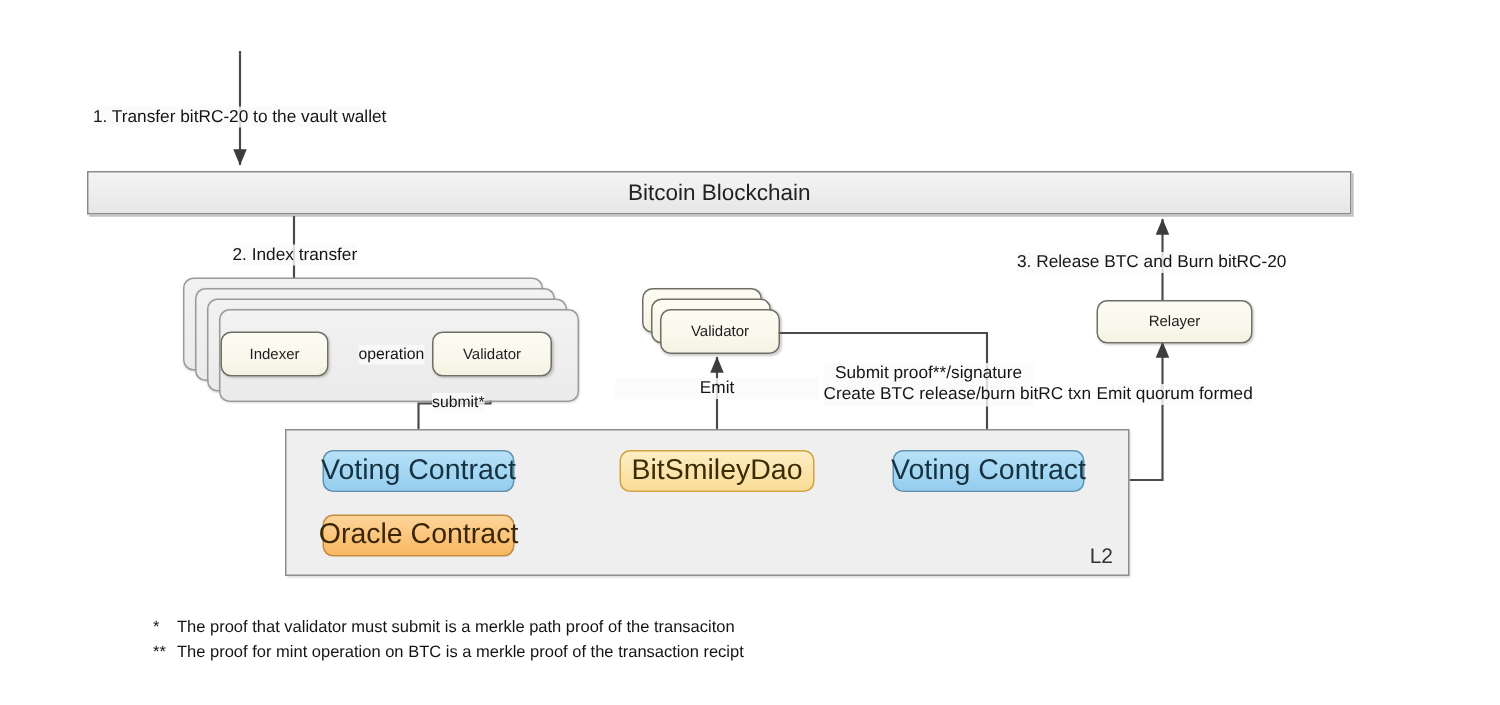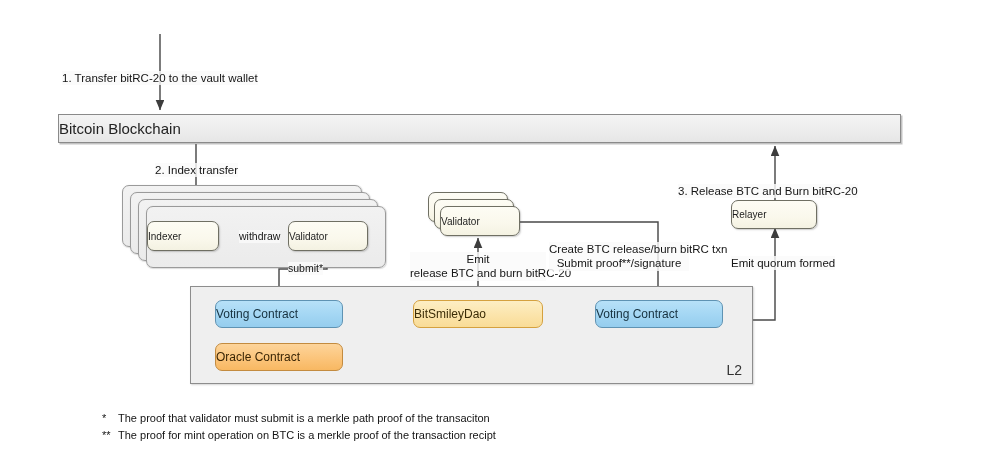--- a/index.html
+++ b/index.html
@@ -27,20 +27,21 @@
     height: 470px;
     pointer-events: none;
   }
 
   
   .node {
     position: absolute;
     box-sizing: border-box;
     display: flex;
     align-items: center;
+    justify-content: center;
     text-align: center;
     color: #1a1a1a;
     white-space: nowrap;
   }
 
   
   .chain-bar {
     left: 58px;
     top: 114px;
     width: 843px;
@@ -88,21 +89,21 @@
     position: absolute;
     right: 10px;
     bottom: 5px;
     font-size: 14px;
     color: #333;
   }
 
   
   .pill {
     border-radius: 7px;
-    font-size: 12px;
+    font-size: 19px;
     height: 28px;
   }
   .pill-blue {
     background: linear-gradient(180deg, #b7e1f8 0%, #a3d6f3 55%, #95cdee 100%);
     border: 1px solid #5f93b3;
     color: #16313f;
   }
   .pill-orange {
     background: linear-gradient(180deg, #fdd49a 0%, #fbc378 60%, #f8b862 100%);
     border: 1px solid #c38b3f;
@@ -175,54 +176,53 @@
       <path d="M775,200 L775,146" marker-end="url(#arrow)"></path>
     </g>
   </svg>
 
   <div class="node chain-bar">
     <span>Bitcoin Blockchain</span>
   </div>
 
   <div class="lbl" style="left:62px; top:71px;">1. Transfer bitRC-20 to the vault wallet</div>
   <div class="lbl" style="left:155px; top:163px;">2. Index transfer</div>
-  <div class="lbl" style="left:678px; top:184px;text-align:right;">3. Release BTC and Burn bitRC-20</div>
+  <div class="lbl" style="left:678px; top:168px;text-align:right;">3. Release BTC and Burn bitRC-20</div>
 
   <div class="group-panel" style="left:122px; top:185px; width:240px; height:62px;"></div>
   <div class="group-panel" style="left:130px; top:192px; width:240px; height:62px;"></div>
   <div class="group-panel" style="left:138px; top:199px; width:240px; height:62px;"></div>
   <div class="group-panel" style="left:146px; top:206px; width:240px; height:62px;"></div>
 
   <div class="node card" style="left:147px; top:221px; width:72px; height:30px;">
     <span>Indexer</span>
   </div>
   <div class="node card" style="left:288px; top:221px; width:80px; height:30px;">
     <span>Validator</span>
   </div>
 
-  <div class="lbl small" style="left:239px; top:230px;">withdraw</div>
+  <div class="lbl small" style="left:239px; top:230px;">operation</div>
   <div class="lbl small" style="left:288px; top:262px;">submit*</div>
 
   <div class="node card" style="left:428px; top:192px; width:80px; height:30px;"></div>
   <div class="node card" style="left:434px; top:199px; width:80px; height:30px;"></div>
   <div class="node card" style="left:440px; top:206px; width:80px; height:30px;">
     <span>Validator</span>
   </div>
 
   <div class="lbl center" style="left:410px; top:252px; width:136px;">
     <div>Emit</div>
-    <div>release BTC and burn bitRC-20</div>
   </div>
 
   <div class="lbl center" style="left:549px; top:242px; width:140px;">
+    <div>Submit proof**/signature</div>
     <div>Create BTC release/burn bitRC txn</div>
-    <div>Submit proof**/signature</div>
-  </div>
-
-  <div class="node card" style="left:731px; top:200px; width:86px; height:29px;">
+  </div>
+
+  <div class="node card" style="left:731px; top:200px; width:104px; height:29px;">
     <span>Relayer</span>
   </div>
   <div class="lbl" style="left:731px; top:256px;">Emit quorum formed</div>
 
   <div class="l2-box">
     <span class="l2-label">L2</span>
   </div>
 
   <div class="node pill pill-blue" style="left:215px; top:300px; width:128px;">
     <span>Voting Contract</span>

